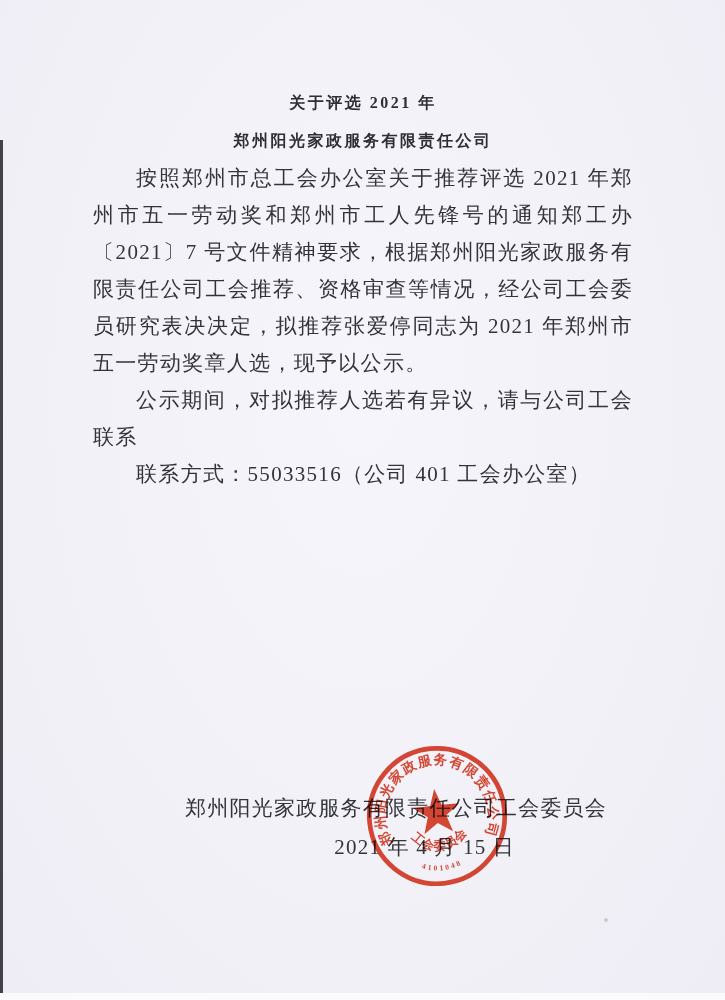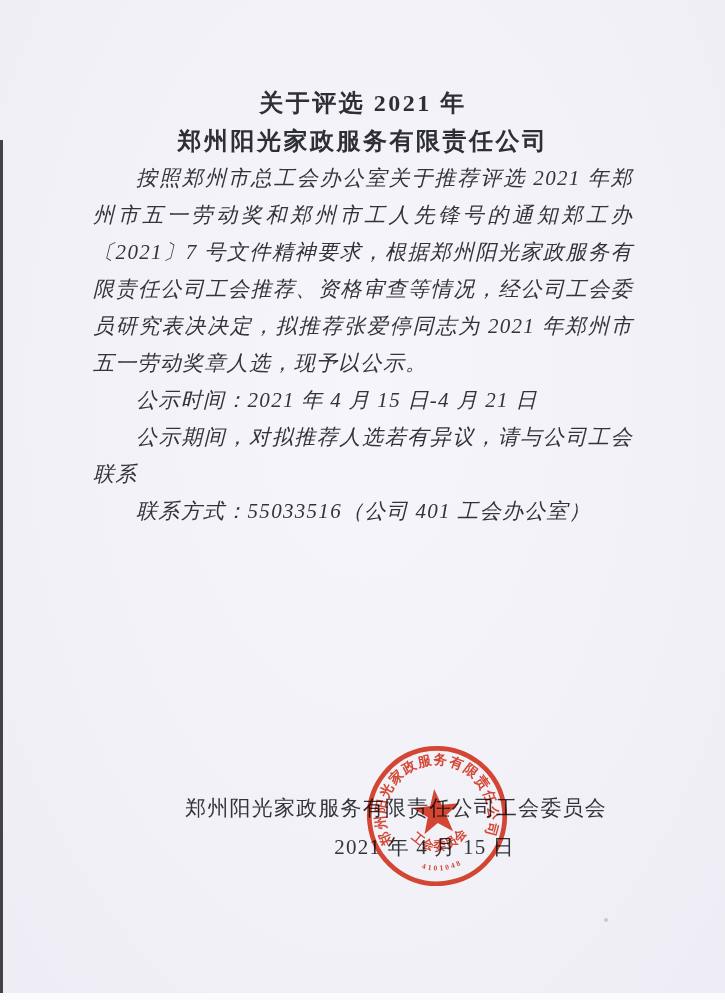--- a/index.html
+++ b/index.html
@@ -31,41 +31,40 @@
     width: 725px; height: 7px;
     background: #fbfbfd;
   }
   .titles {
     position: absolute;
     left: 93px; top: 84px;
     width: 540px;
     text-align: center;
   }
   .title-line {
-    font-size: 24px;
+    font-size: 16px;
     font-weight: bold;
     letter-spacing: 2.5px;
     line-height: 38px;
     margin: 0;
     color: #2e2f35;
   }
   .body-text {
     position: absolute;
     left: 93px; top: 160px;
     width: 540px;
   }
   .body-text p {
     margin: 0;
     font-size: 21px;
     line-height: 37px;
     letter-spacing: 1.3px;
     text-align: justify;
     text-justify: inter-ideograph;
     text-indent: 2.05em;
-    font-style: italic;
   }
   .signature-block {
     position: absolute;
     left: 93px; top: 792px;
     width: 540px;
   }
   .signature-line {
     font-size: 21px;
     letter-spacing: 1.2px;
     line-height: 32px;
@@ -102,21 +101,20 @@
   <div class="edge-left"></div>
   <div class="edge-bottom"></div>
 
   <div class="titles">
     <div class="title-line">关于评选 2021 年</div>
     <div class="title-line">郑州阳光家政服务有限责任公司</div>
   </div>
 
   <div class="body-text">
     <p>按照郑州市总工会办公室关于推荐评选 2021 年郑州市五一劳动奖和郑州市工人先锋号的通知郑工办〔2021〕7 号文件精神要求，根据郑州阳光家政服务有限责任公司工会推荐、资格审查等情况，经公司工会委员研究表决决定，拟推荐张爱停同志为 2021 年郑州市五一劳动奖章人选，现予以公示。</p>
-    <p>公示时间：2021 年 4 月 15 日-4 月 21 日</p>
     <p>公示期间，对拟推荐人选若有异议，请与公司工会联系</p>
     <p>联系方式：55033516（公司 401 工会办公室）</p>
   </div>
 
   <div class="signature-block">
     <div class="signature-line">郑州阳光家政服务有限责任公司工会委员会</div>
     <div class="date-line">2021 年 4 月 15 日</div>
   </div>
 
   <svg class="seal" viewBox="0 0 200 200" aria-hidden="true">

